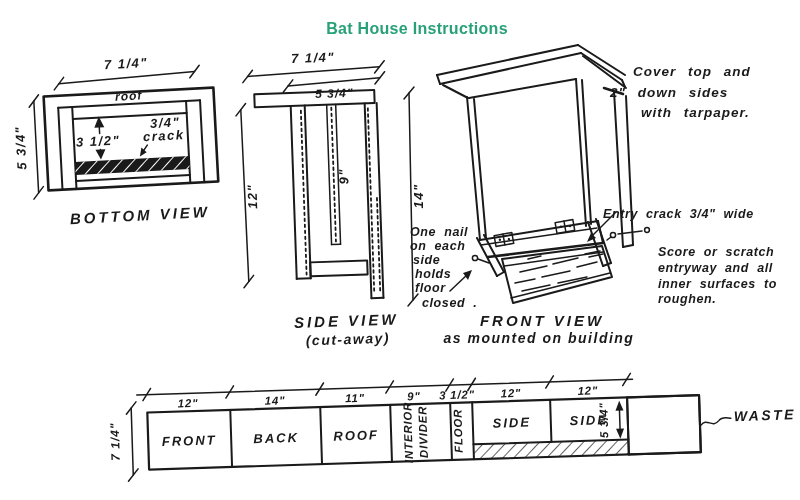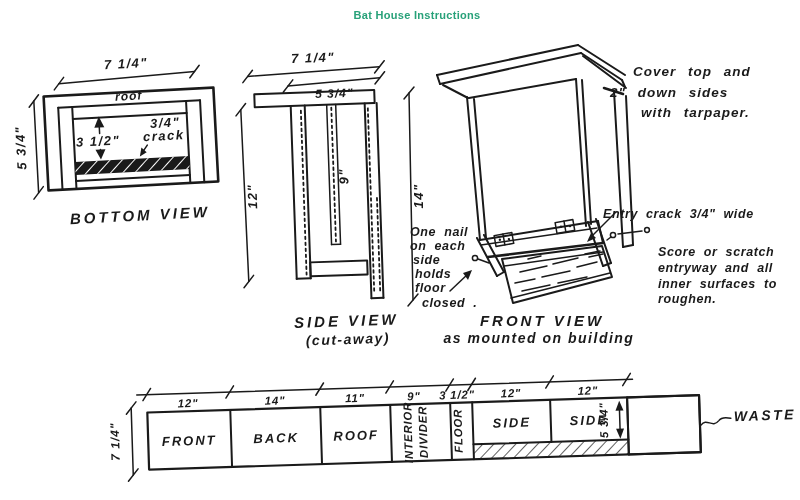--- a/index.html
+++ b/index.html
@@ -1,19 +1,19 @@
 <!DOCTYPE html>
 <html><head>
 <meta charset="utf-8">
 <style>
   html,body { margin:0; padding:0; background:#ffffff; }
   .page { position:relative; width:800px; height:500px; background:#ffffff; overflow:hidden;
           font-family:"Liberation Sans", sans-serif; }
-  .title { position:absolute; top:9px; left:34px; width:766px; text-align:center;
-           font-weight:bold; font-size:11px; color:#28a179; letter-spacing:0.3px; }
+  .title { position:absolute; top:20px; left:34px; width:766px; text-align:center;
+           font-weight:bold; font-size:16px; color:#28a179; letter-spacing:0.3px; }
   svg.sheet { position:absolute; left:0; top:0; }
   svg text { font-family:"Liberation Sans", sans-serif; font-weight:bold; font-style:italic; fill:#1a1a1a; }
   .d13 { font-size:13px; letter-spacing:1.5px; }
   .d12 { font-size:12px; letter-spacing:1px; }
   .d11 { font-size:11.5px; letter-spacing:0.8px; }
   .cap { font-size:15px; letter-spacing:3px; }
   .cap2 { font-size:14px; letter-spacing:1.5px; }
   .note { font-size:12.5px; letter-spacing:0.6px; word-spacing:4px; }
   .noteB { font-size:13.5px; letter-spacing:1px; word-spacing:7px; }
   .box { font-size:13px; letter-spacing:2px; }

